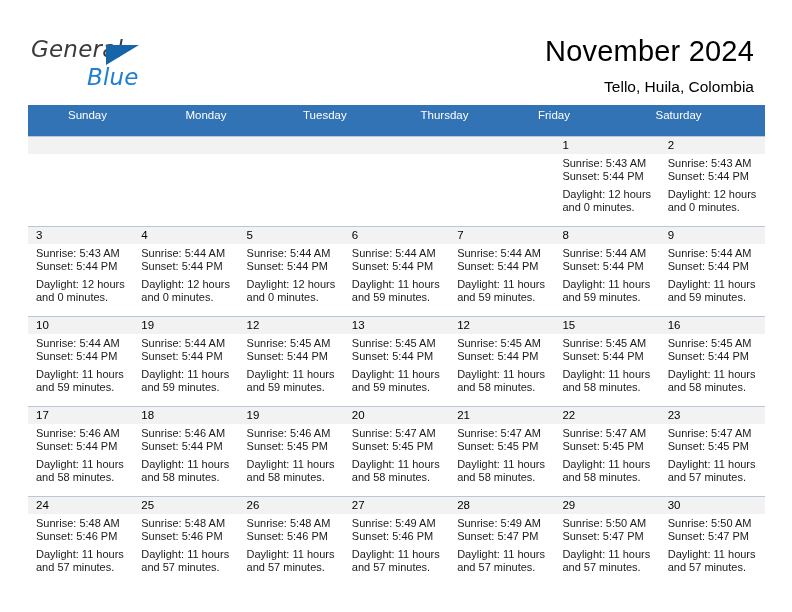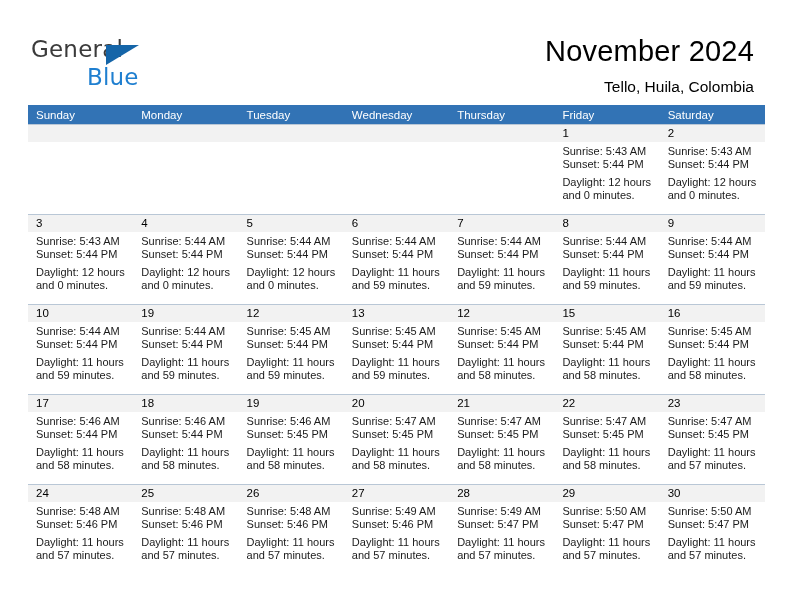--- a/index.html
+++ b/index.html
@@ -30,20 +30,21 @@
     width: 792px;
     height: 100px;
   }
 
   .logo {
     position: absolute;
     left: 31px;
     top: 36px;
     width: 180px;
     height: 52px;
+    font-style: italic;
   }
   .logo-general {
     position: absolute;
     left: 0;
     top: 0;
     font-size: 23px;
     letter-spacing: .2px;
     color: #3b3b3b;
     font-family: "DejaVu Sans", sans-serif;
     font-weight: 400;
@@ -94,21 +95,22 @@
   .calendar {
     position: absolute;
     left: 28px;
     top: 105px;
     width: 737px;
   }
 
   .dow-row {
     display: flex;
     background: #3273b5;
-    height: 19px;
+    height: 31px;
+    padding-left: 32px;
   }
   .dow {
     flex: 1 1 0;
     color: #ffffff;
     font-size: 11.5px;
     line-height: 21px;
     padding-left: 8px;
     box-sizing: border-box;
     white-space: nowrap;
   }
@@ -177,21 +179,20 @@
     <div class="title">November 2024</div>
     <div class="subtitle">Tello, Huila, Colombia</div>
   </div>
 
   <div class="calendar">
 
     <div class="dow-row">
       <div class="dow">Sunday</div>
       <div class="dow">Monday</div>
       <div class="dow">Tuesday</div>
-      <div class="dow">Wednesday</div>
       <div class="dow">Thursday</div>
       <div class="dow">Friday</div>
       <div class="dow">Saturday</div>
     </div>
 
     <div class="week">
       <div class="cell empty">
         <div class="daynum-band">
             <span class="daynum"></span>
           </div>

